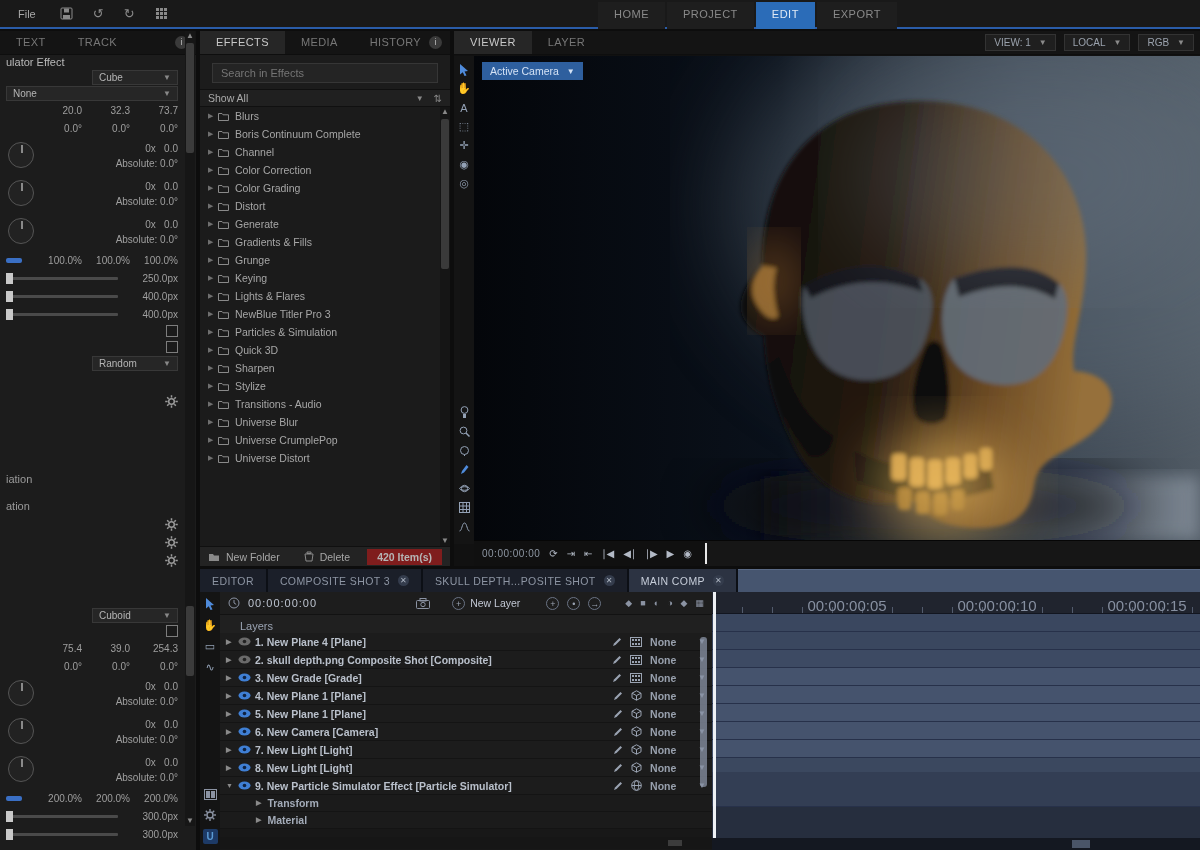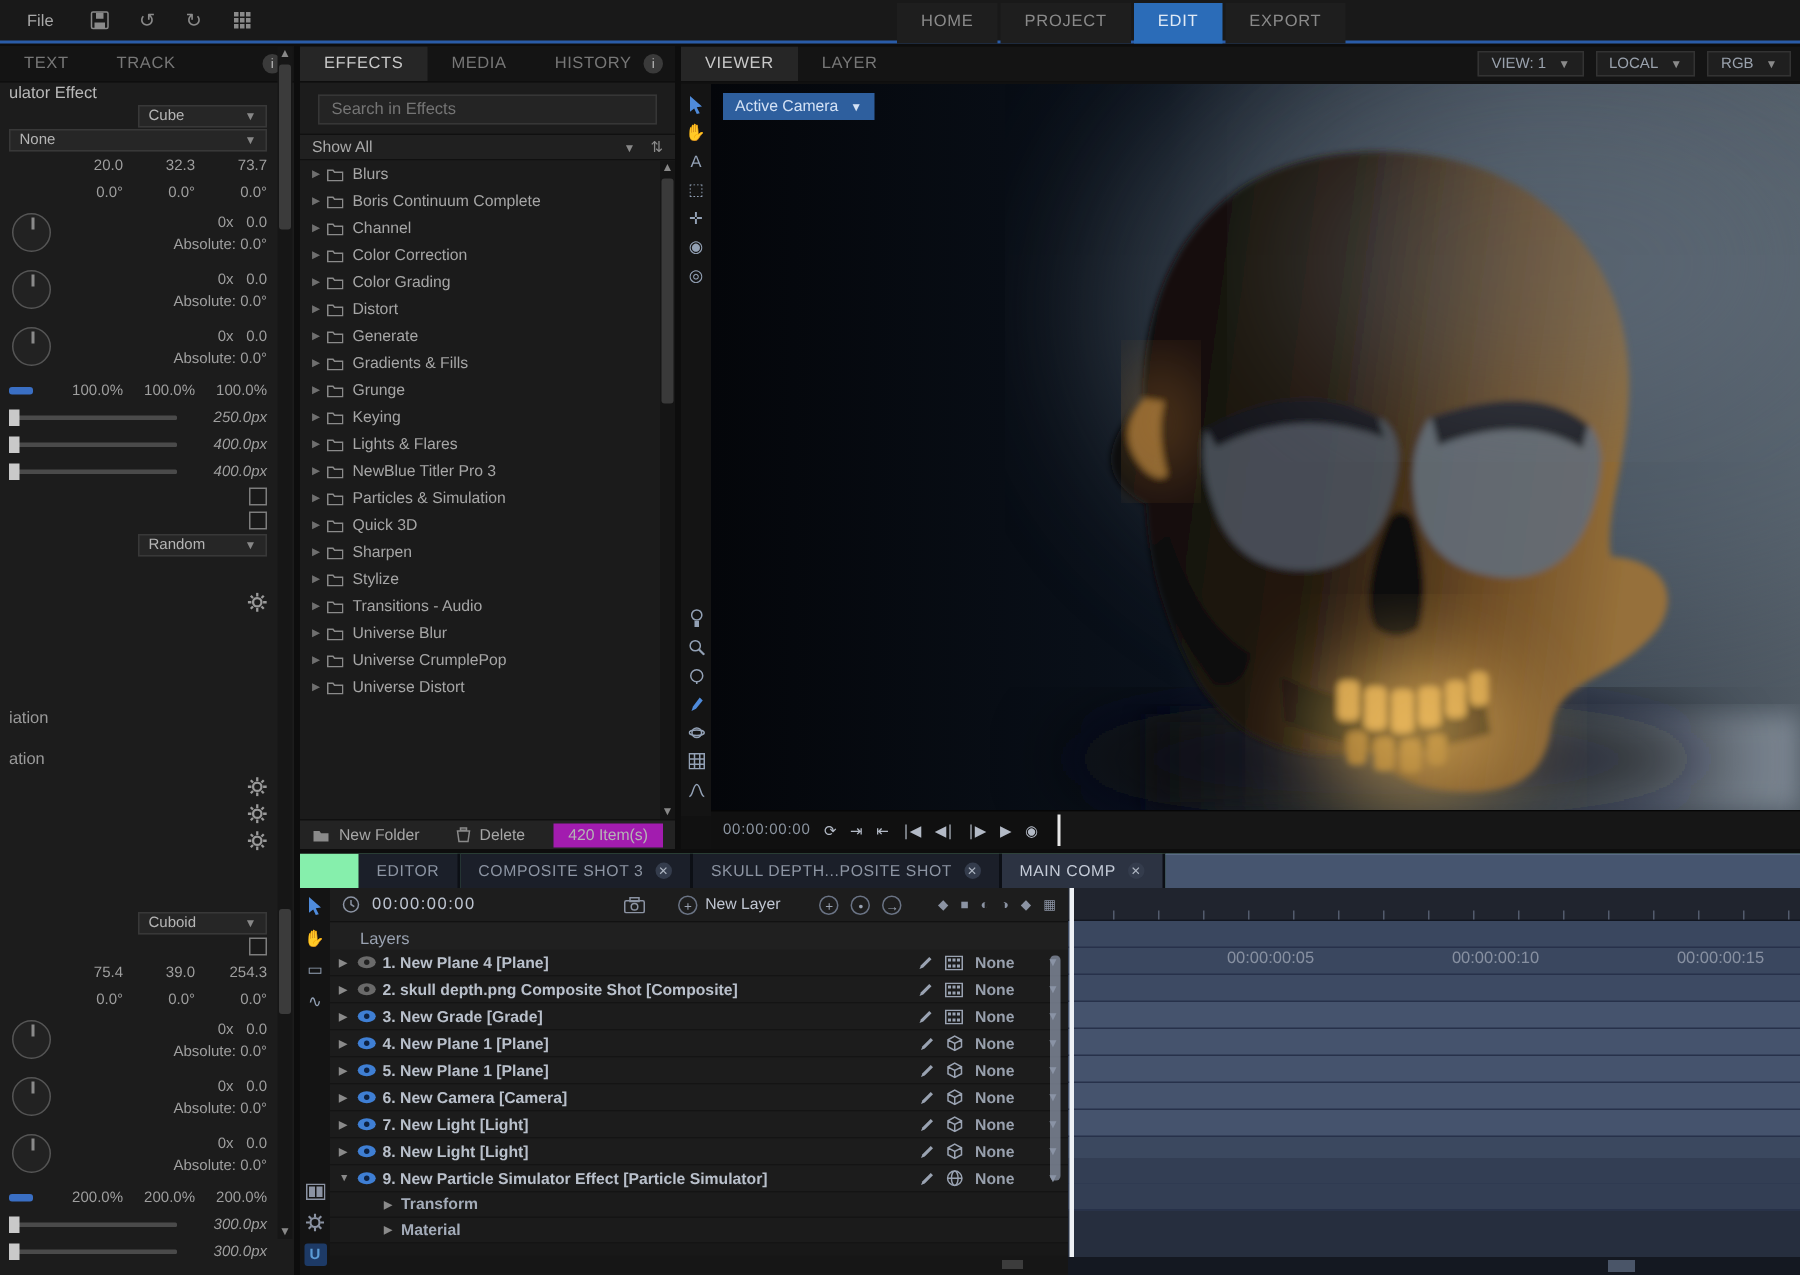--- a/index.html
+++ b/index.html
@@ -39,21 +39,21 @@
   .dd .caret { margin-left:auto; color:#888; font-size:8px; padding-left:10px; }
   .dd-right { width:86px; }
   .dd-full { width:100%; }
   .triple { display:flex; gap:4px; }
   .triple span { width:44px; text-align:right; color:#9f9f9f; font-size:10px; }
   .dial-row { align-items:center; }
   .knob { position:absolute; left:8px; top:5px; width:26px; height:26px; border-radius:50%;
     border:1px solid #555; background:#222; }
   .knob::after { content:""; position:absolute; left:12px; top:2px; width:2px; height:8px; background:#8a8a8a; }
   .dial-text { text-align:right; line-height:15px; color:#9f9f9f; font-size:10px; }
-  .slider-row { gap:8px;font-style:italic; }
+  .slider-row { gap:8px; }
   .slider-track { flex:1; height:3px; background:#4a4a4a; position:relative; border-radius:1px; }
   .slider-thumb { position:absolute; left:0; top:-4px; width:7px; height:11px; background:#c9c9c9; }
   .slider-val { width:52px; text-align:right; color:#9f9f9f; font-size:10px; }
   .mini-blue { width:16px; height:5px; background:#3a6fc4; border-radius:2px; margin-right:auto; }
   .cbx { width:12px; height:12px; border:1px solid #7d7d7d; background:#1a1a1a; }
   .lp-label { justify-content:flex-start; color:#9a9a9a; font-size:11px; }
   .gear-right { justify-content:flex-end; }
 
   
   #effects-panel { left:200px; top:31px; width:250px; height:535px; display:flex; flex-direction:column; }
@@ -65,21 +65,21 @@
   .filter-row .caret { margin-left:auto; color:#888; font-size:8px; }
   .sort-ic { margin-left:10px; color:#8a8a8a; font-size:10px; }
   .fx-list { flex:1; position:relative; overflow:hidden; background:#1b1b1b; }
   .fx-item { height:18px; display:flex; align-items:center; padding-left:8px; color:#a6a6a6; font-size:10.5px; }
   .fx-item .tri { color:#6f6f6f; font-size:7px; width:10px; }
   .fx-item svg { margin-right:6px; }
   .fx-scroll { position:absolute; right:0; top:0; width:10px; height:100%; background:#151515; }
   .fx-thumb { position:absolute; left:1px; top:12px; width:8px; height:150px; background:#3a3a3a; border-radius:2px; }
   .fx-footer { height:20px; background:#232323; border-top:1px solid #101010; display:flex; align-items:center;
     padding:0 8px; gap:6px; color:#a6a6a6; font-size:10.5px; }
-  .fx-count { margin-left:auto; background:#a21caf; padding:2px 10px; color:#b5b5b5; }
+  .fx-count { margin-left:auto; background:#7f1d1d; padding:2px 10px; color:#b5b5b5;font-weight:bold; }
 
   
   #viewer-panel { left:454px; top:31px; width:746px; height:535px; background:#111; }
   .view-controls { position:absolute; right:6px; top:3px; display:flex; gap:8px; }
   .vc { background:#1f1f1f; border:1px solid #333; color:#9aa2ad; font-size:10px; padding:2px 8px;
     display:flex; gap:8px; align-items:center; }
   .vc .caret { font-size:8px; color:#8a8a8a; }
   .v-toolbar { position:absolute; left:0; top:25px; width:20px; height:488px; background:#141414;
     display:flex; flex-direction:column; align-items:center; padding-top:4px; }
   .v-tool { width:16px; height:19px; display:flex; align-items:center; justify-content:center;
@@ -92,21 +92,21 @@
   .cam-btn .caret { font-size:8px; }
   .transport { position:absolute; left:20px; top:509px; width:726px; height:26px; background:#101010;
     display:flex; align-items:center; gap:9px; padding-left:8px; border-top:1px solid #060606; }
   .tc { color:#8d96a2; font-size:10px; letter-spacing:.5px; }
   .tr-btn { color:#b3bac6; font-size:10px; }
   .seek { flex:1; align-self:stretch; background:#161616; margin-left:4px; position:relative; }
   .seek .ph { position:absolute; left:0; top:2px; bottom:2px; width:2px; background:#e8e8e8; }
 
   
   #timeline { left:200px; top:569px; width:1000px; height:281px; background:#181818; }
-  .tl-tabs { height:23px; background:#86efac; display:flex; align-items:stretch;padding-left:39px; }
+  .tl-tabs { height:23px; background:#8b5cf6; display:flex; align-items:stretch; }
   .tl-tab { display:flex; align-items:center; gap:8px; padding:0 12px; color:#8d95a3; font-size:10.5px;
     letter-spacing:.4px; background:#1b1f29; border-right:2px solid #0c0f15; }
   .tl-tab .x { color:#aeb6c2; background:#343c4c; border-radius:50%; width:11px; height:11px;
     font-size:8px; line-height:11px; text-align:center; }
   .tl-tab.active { background:#2c3342; color:#c6cdd9; }
   .tl-band { flex:1; background:var(--band,#46556f); border-top:1px solid #5a6a86; }
   .tl-toolbar { position:absolute; left:20px; top:23px; width:492px; height:23px; background:#1d1d1d;
     display:flex; align-items:center; gap:8px; padding:0 8px; border-bottom:1px solid #121212; }
   .tl-tc { color:#bcc3cf; font-size:11px; letter-spacing:1px; }
   .circ { width:13px; height:13px; border:1px solid #6a7384; border-radius:50%; color:#9aa3b2;
@@ -129,21 +129,21 @@
   .layer-row .right { margin-left:auto; display:flex; align-items:center; gap:8px; padding-right:6px; }
   .layer-row .none { color:#98a0ad; width:40px; }
   .layer-row .caret { color:#8a94a4; font-size:8px; }
   .child-row { height:17px; display:flex; align-items:center; padding-left:36px; background:#1b1b1b;
     color:#a3abb8; font-size:10.5px; border-bottom:1px solid #141414; gap:6px; }
   .child-row .tri { color:#8a8a8a; font-size:7px; }
   .tracks { position:absolute; left:512px; top:23px; width:488px; height:246px; background:#262e3e; }
   .ruler { position:absolute; left:0; top:23px; width:488px; height:22px; background:#20242e;
     border-bottom:1px solid #121620; }
   .ruler .tick { position:absolute; bottom:0; width:1px; height:6px; background:#525b6d; }
-  .ruler .lbl { position:absolute; top:5px; transform:translateX(-50%); color:#8790a1; font-size:11px;margin-top:36px; }
+  .ruler .lbl { position:absolute; top:5px; transform:translateX(-50%); color:#8790a1; font-size:15px; }
   .track-row { position:absolute; left:0; width:488px; height:18px; border-bottom:1px solid #27314a; }
   .playhead { position:absolute; left:1px; top:0; width:3px; height:246px; background:#eef1f5; z-index:6; }
   .tl-hscroll { position:absolute; left:512px; top:269px; width:488px; height:12px; background:#141821; }
   .tl-hthumb { position:absolute; left:360px; top:2px; width:18px; height:8px; background:#4a5568; }
   .ll-scroll { position:absolute; left:500px; top:68px; width:7px; height:150px; background:#8a93a5;
     border-radius:3px; opacity:.75; }
   .ll-hscroll { position:absolute; left:20px; top:268px; width:492px; height:12px; background:#161616;
     display:flex; align-items:center; }
   .ll-hthumb { margin-left:auto; margin-right:30px; width:14px; height:6px; background:#3c3c3c; }
   svg { display:block; }

